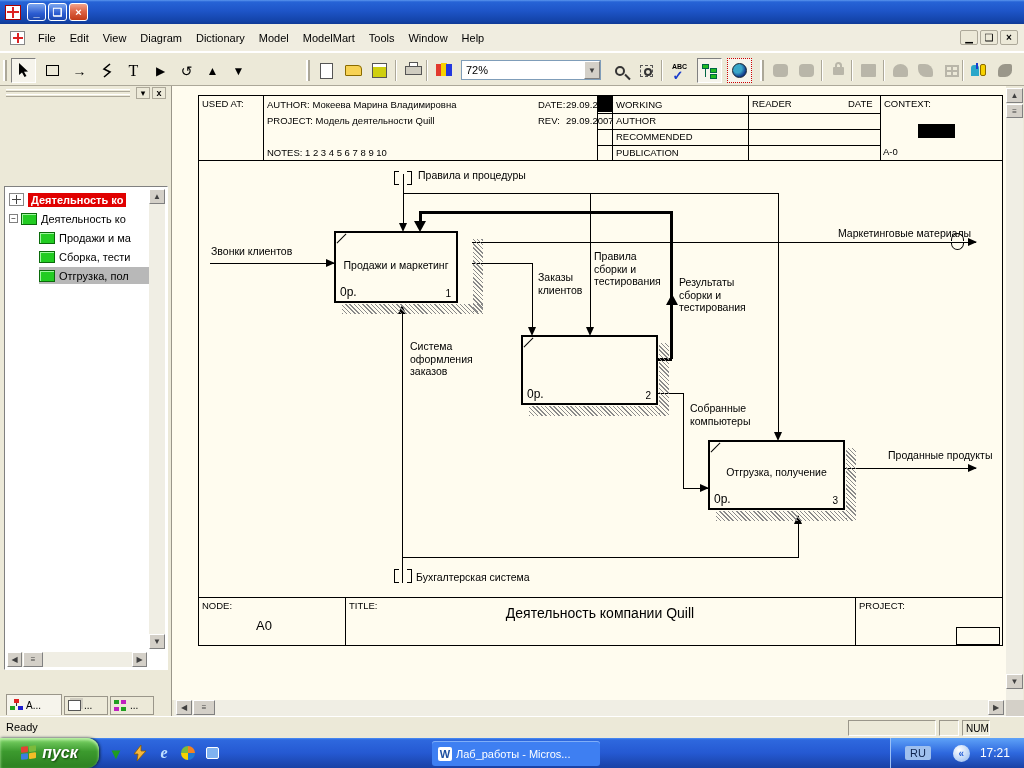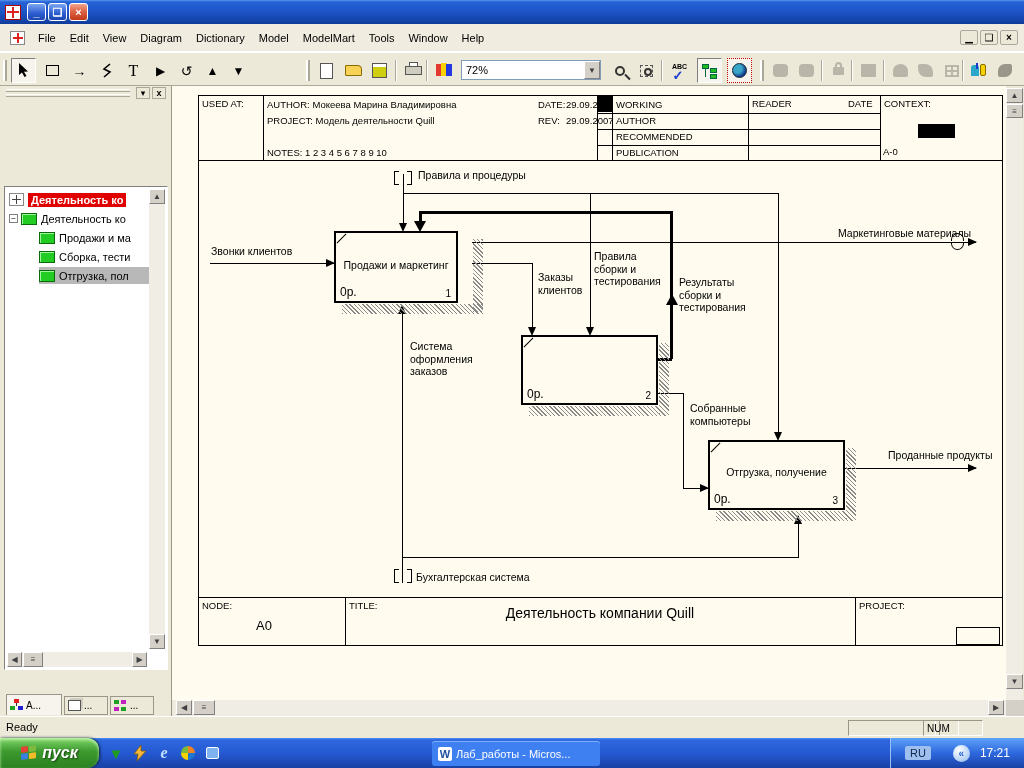--- a/index.html
+++ b/index.html
@@ -441,21 +441,21 @@
     <div class="sb" style="position:absolute;left:2px;top:0;width:16px;height:15px">◀</div>
     <div class="sb" style="position:absolute;left:19px;top:0;width:22px;height:15px">≡</div>
     <div class="sb" style="position:absolute;right:2px;top:0;width:16px;height:15px">▶</div>
   </div>
   <div class="abs" style="left:1006px;top:700px;width:18px;height:16px;background:#D4D0C8"></div>
 
   <div id="statusbar" class="abs">
     <span style="position:absolute;left:6px;top:4px">Ready</span>
     <div class="spanel" style="left:848px;width:88px"></div>
     <div class="spanel" style="left:939px;width:20px"></div>
-    <div class="spanel" style="left:923px;width:60px">
+    <div class="spanel" style="left:962px;width:28px">
         <span>NUM</span>
       </div>
   </div>
 
   <div id="taskbar" class="abs">
     <div id="startbtn">
       <span class="flag">
         <i style="background:#E34234"></i>
           <i style="background:#7CBB3C"></i>
           <i style="background:#3B7DE0"></i>

